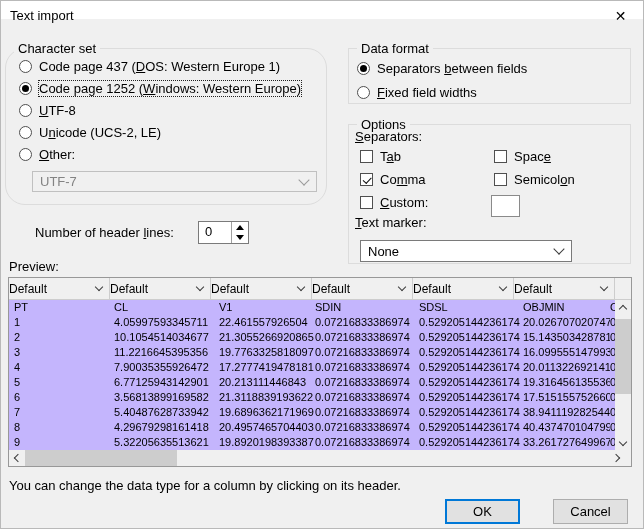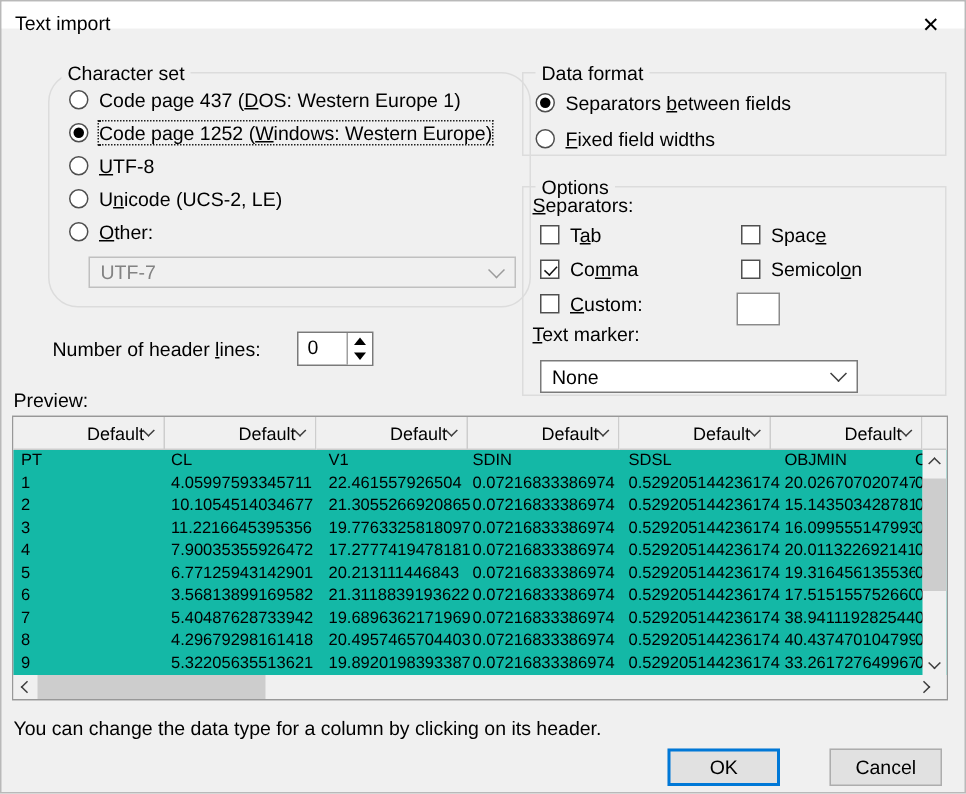--- a/index.html
+++ b/index.html
@@ -52,24 +52,24 @@
   
   .custom-input{position:absolute;left:490px;top:194px;width:29px;height:22px;background:#fff;
                 border:1px solid #8a8a8a;box-sizing:border-box;font:inherit;padding:0 3px;}
   
   .ptable{position:absolute;left:7px;top:276px;width:624px;height:190px;background:#fff;
           border:1px solid #989898;box-sizing:border-box;}
   .phead{position:absolute;left:0;top:0;width:622px;height:22px;display:grid;
          grid-template-columns:101px 101px 101px 101px 101px 101px 1fr;}
   .hd{background:#f0f0f0;border-right:1px solid #cdcdcd;border-bottom:1px solid #cdcdcd;
       display:flex;align-items:center;font-size:12px;box-sizing:border-box;}
-  .hd .hlbl{flex:1;text-align:right;}
+  .hd .hlbl{flex:1;text-align:left;}
   .hd .chev{margin-right:7px;}
   .hd.stub{border-right:none;}
-  .pdata{position:absolute;left:0;top:22px;width:622px;height:150px;background:#14b8a6;overflow:hidden;}
+  .pdata{position:absolute;left:0;top:22px;width:622px;height:150px;background:#c4b5fd;overflow:hidden;}
   .prow{display:grid;grid-template-columns:100px 105px 96px 104px 104px 87px 1fr;
         padding-left:5px;height:15px;line-height:15px;font-size:11px;}
   .pc{overflow:hidden;white-space:nowrap;}
   
   .vscroll{position:absolute;right:0;top:22px;width:16px;height:150px;background:#f0f0f0;}
   .vscroll .sbtn{position:absolute;left:0;width:16px;height:15px;display:flex;
                  align-items:center;justify-content:center;}
   .vscroll .thumb{position:absolute;left:0;top:19px;width:16px;height:75px;background:#cdcdcd;}
   .hscroll{position:absolute;left:0;bottom:0;width:622px;height:16px;background:#f0f0f0;}
   .hscroll .sbtn{position:absolute;top:0;width:16px;height:16px;display:flex;
@@ -89,21 +89,21 @@
 
 <div class="dlg">
 
   <div class="titlebar">
     <span class="title">Text import</span>
     <span class="closebtn">
         <span>✕</span>
       </span>
   </div>
 
-  <div class="group" style="left:31px;top:47px;width:322px;height:157px;border-radius:20px;">
+  <div class="group" style="left:4px;top:47px;width:322px;height:157px;border-radius:20px;">
     <span class="group-label">Character set</span>
     <div class="ctl-row" style="left:13px;top:9px;">
       <span class="radio"></span>
       <span>Code page 437 (<u>D</u>OS: Western Europe 1)</span>
     </div>
     <div class="ctl-row" style="left:13px;top:31px;">
       <span class="radio on"></span>
       <span class="focusbox">Code page 1252 (<u>W</u>indows: Western Europe)</span>
     </div>
     <div class="ctl-row" style="left:13px;top:53px;">

